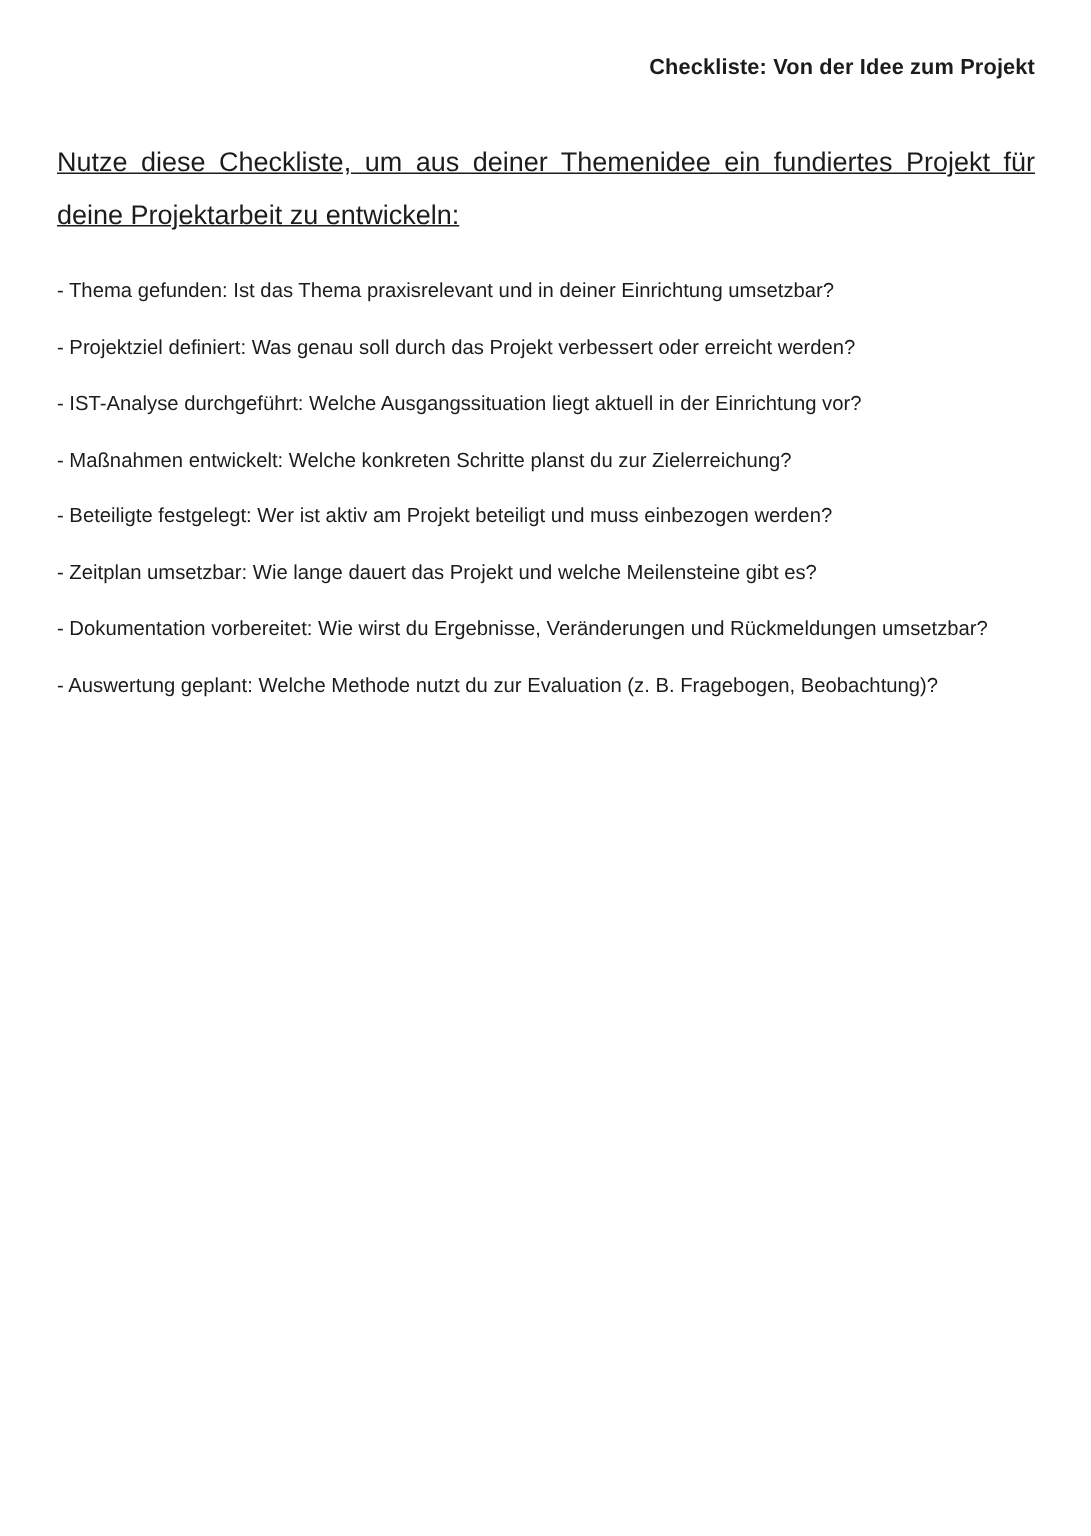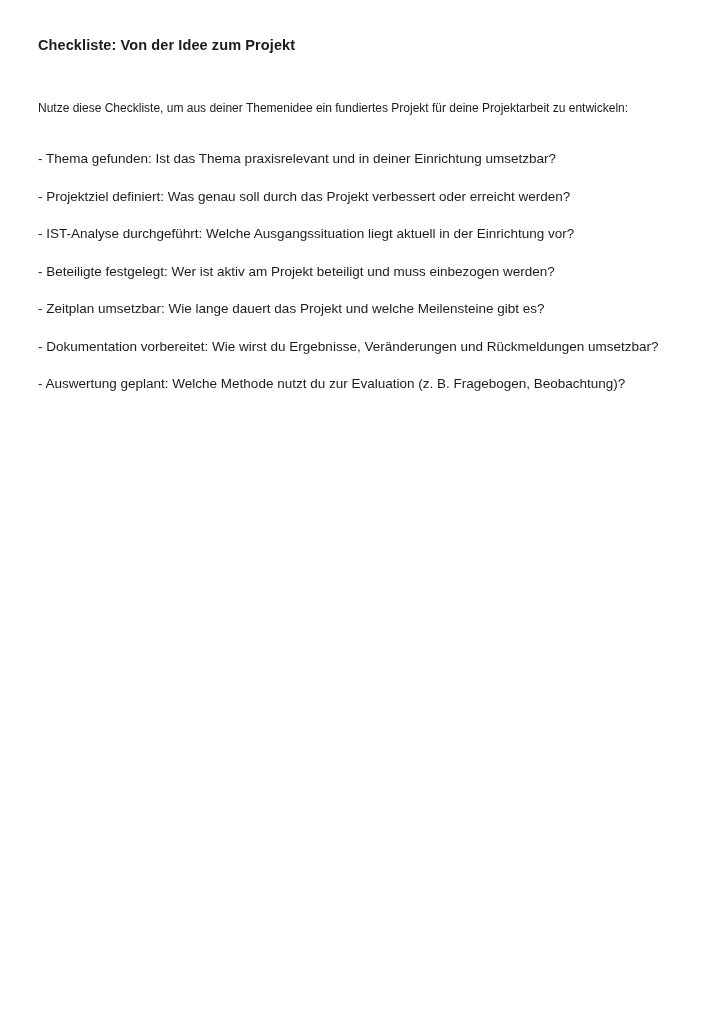--- a/index.html
+++ b/index.html
@@ -18,31 +18,32 @@
   .page {
     box-sizing: border-box;
     width: 727px;
     height: 1024px;
     padding: 36px 37px 0 38px;
     background: #ffffff;
   }
   .doc-title {
     font-size: 14.5px;
     font-weight: bold;
-    text-align: left;
+    text-align: right;
     line-height: 18px;
     margin: 0;
     letter-spacing: 0.1px;
   }
   .intro {
     margin-top: 37px;
-    font-size: 12px;
+    font-size: 18px;
     line-height: 35px;
     text-align: justify;
     text-justify: inter-word;
+    text-decoration: underline;
   }
   .checklist {
     margin-top: 25px;
   }
   .check-item {
     font-size: 13.5px;
     line-height: 16px;
     margin-bottom: 21.5px;
     white-space: nowrap;
   }
@@ -53,19 +54,20 @@
 <div class="page">
 
   <h1 class="doc-title">Checkliste: Von der Idee zum Projekt</h1>
 
   <p class="intro">Nutze diese Checkliste, um aus deiner Themenidee ein fundiertes Projekt für deine Projektarbeit zu entwickeln:</p>
 
   <div class="checklist">
     <div class="check-item">- Thema gefunden: Ist das Thema praxisrelevant und in deiner Einrichtung umsetzbar?</div>
     <div class="check-item">- Projektziel definiert: Was genau soll durch das Projekt verbessert oder erreicht werden?</div>
     <div class="check-item">- IST-Analyse durchgeführt: Welche Ausgangssituation liegt aktuell in der Einrichtung vor?</div>
+    <div class="check-item">- Maßnahmen entwickelt: Welche konkreten Schritte planst du zur Zielerreichung?</div>
     <div class="check-item">- Beteiligte festgelegt: Wer ist aktiv am Projekt beteiligt und muss einbezogen werden?</div>
     <div class="check-item">- Zeitplan umsetzbar: Wie lange dauert das Projekt und welche Meilensteine gibt es?</div>
     <div class="check-item">- Dokumentation vorbereitet: Wie wirst du Ergebnisse, Veränderungen und Rückmeldungen umsetzbar?</div>
     <div class="check-item">- Auswertung geplant: Welche Methode nutzt du zur Evaluation (z. B. Fragebogen, Beobachtung)?</div>
   </div>
 
 </div>
 
 </body></html>

